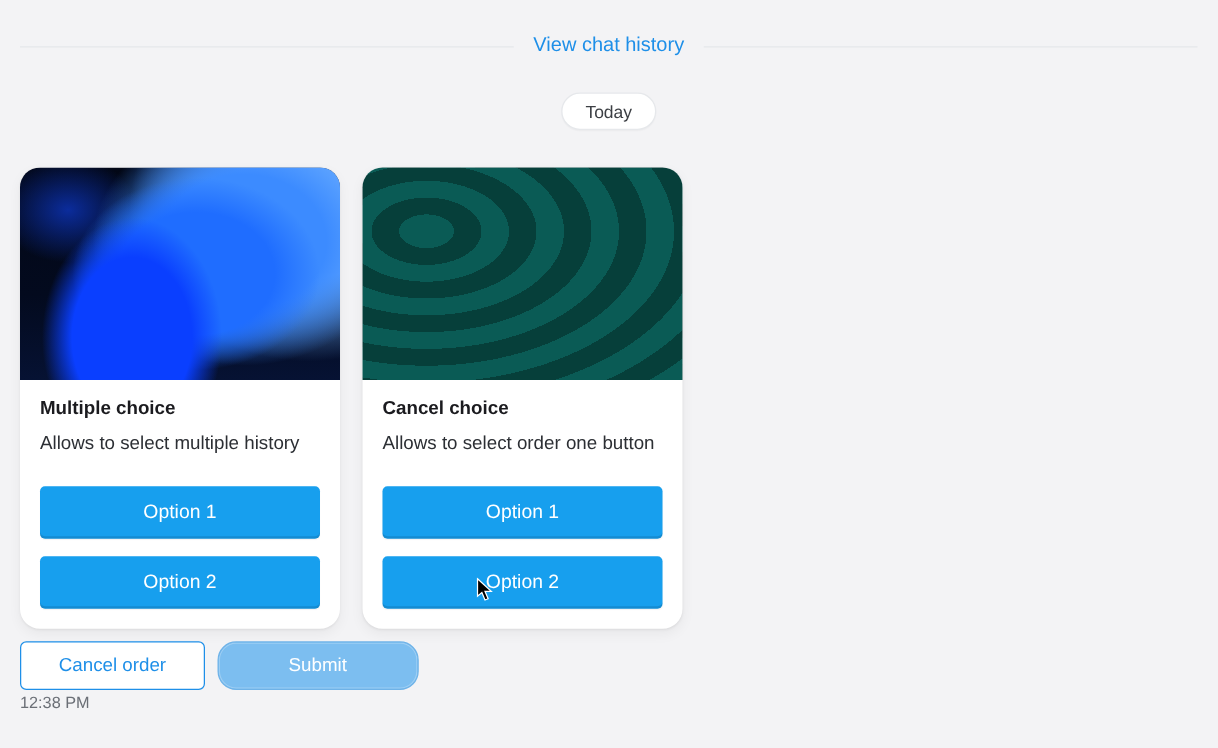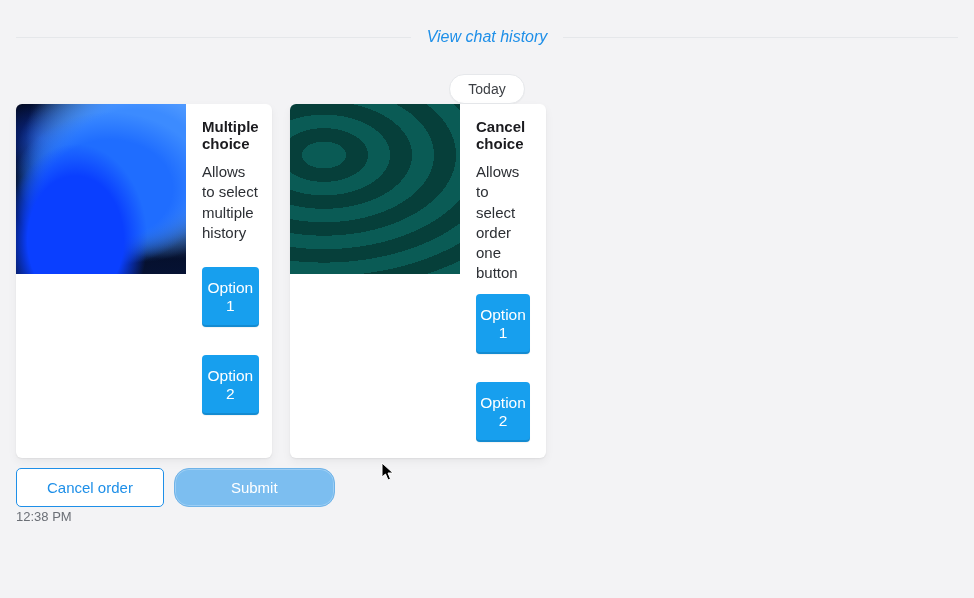--- a/index.html
+++ b/index.html
@@ -27,63 +27,62 @@
     font-family:-apple-system,BlinkMacSystemFont,"Segoe UI",Helvetica,Arial,sans-serif;
     color:var(--ink);
     overflow:hidden;
     position:relative;
   }
 
   .top-area{padding:0 16px;}
   .history-row{
     display:flex;align-items:center;gap:16px;
     padding-top:28px;
-    font-style:italic;
   }
   .line{flex:1;height:1px;background:var(--divider);}
   .history-link{
     color:var(--link);font-size:16px;font-weight:500;
     text-decoration:none;cursor:pointer;white-space:nowrap;
   }
 
   .date-row{
-    display:flex;justify-content:center;margin-top:28px;margin-bottom:0;
+    display:flex;justify-content:center;margin-top:28px;margin-bottom:30px;
   }
   .date-pill{
     background:var(--pill-bg);
     border:1px solid var(--pill-border);
     border-radius:999px;
     padding:6px 18px;font-size:14px;color:#3c3f44;
     box-shadow:0 1px 1px rgba(0,0,0,.03);
   }
 
   .cards-row{
     display:flex;gap:18px;padding:0 16px;
     align-items:stretch;
   }
   .card{
     width:256px;
     background:var(--card);
-    border-radius:6px;
+    border-radius:16px;
     box-shadow:var(--shadow);
-    display:flex;
+    display:flex;flex-direction:column;
     overflow:hidden;
   }
   .card-hero{
     width:100%;height:170px;flex:0 0 170px;
     background:#0b0b0c;position:relative;overflow:hidden;
   }
   .card-body{
     padding:14px 16px 16px 16px;
     display:flex;flex-direction:column;gap:10px;
     flex:1;
   }
   .card-title{font-weight:700;font-size:15px;}
   .card-desc{font-size:15px;color:#2c2f34;line-height:1.35;}
-  .opts{display:flex;flex-direction:column;gap:28px;margin-top:14px;}
+  .opts{display:flex;flex-direction:column;gap:14px;margin-top:14px;}
   .card .opts.push{margin-top:auto;}
   .opt-btn{
     display:block;width:100%;
     background:var(--btn);
     color:#fff;border:none;border-radius:4px;
     padding:12px 0;font-size:15.5px;font-weight:500;
     cursor:pointer;
     box-shadow:inset 0 -2px 0 rgba(0,0,0,.12),0 1px 1px rgba(0,0,0,.05);
   }
 

